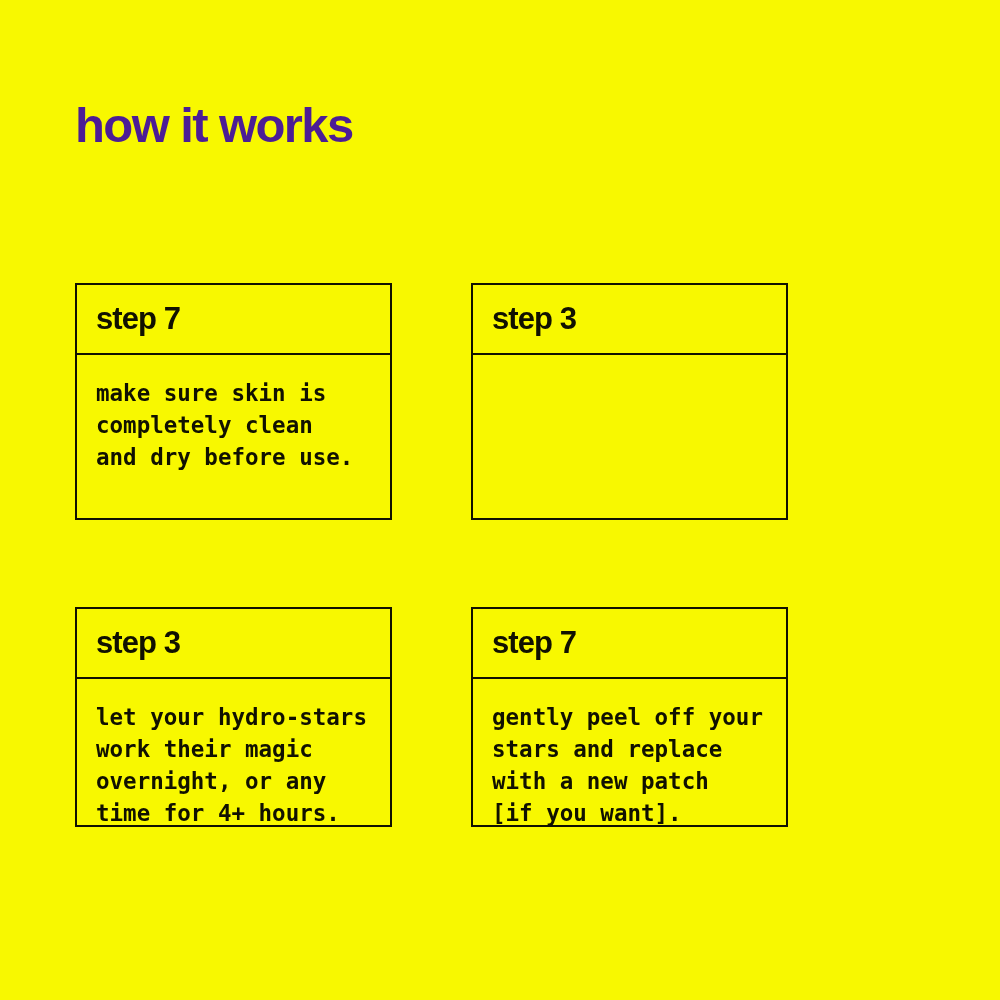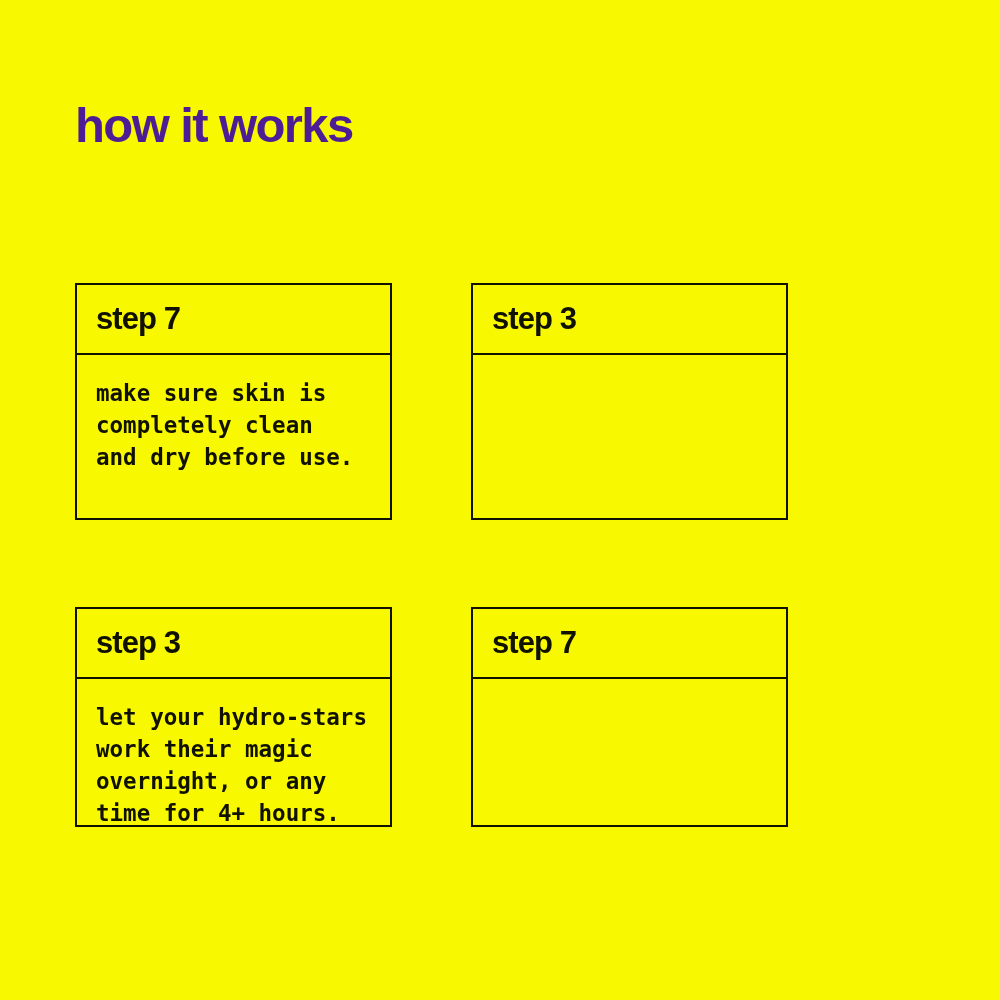--- a/index.html
+++ b/index.html
@@ -128,16 +128,22 @@
 work their magic
 overnight, or any
 time for 4+ hours.</div>
       </div>
     </div>
 
     <div class="step-card col-b row-2">
       <div class="step-header">
         <span class="step-header-label">step 7</span>
       </div>
+      <div class="step-body">
+        <div class="step-body-text">gently peel off your
+stars and replace
+with a new patch
+[if you want].</div>
+      </div>
     </div>
 
   </div>
 </div>
 
 </body></html>

